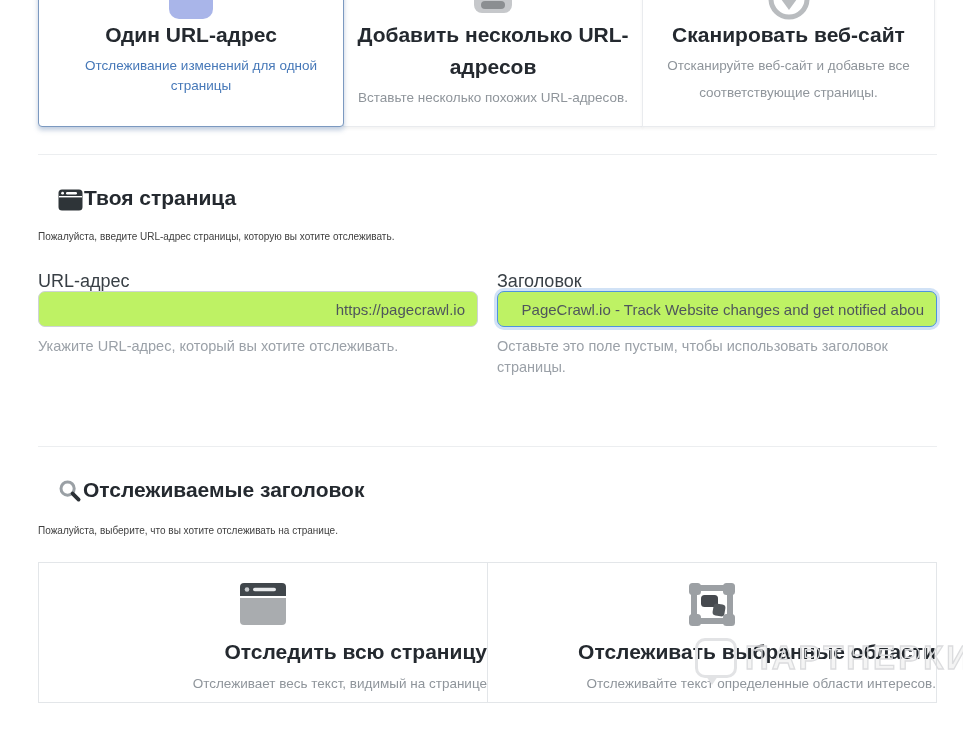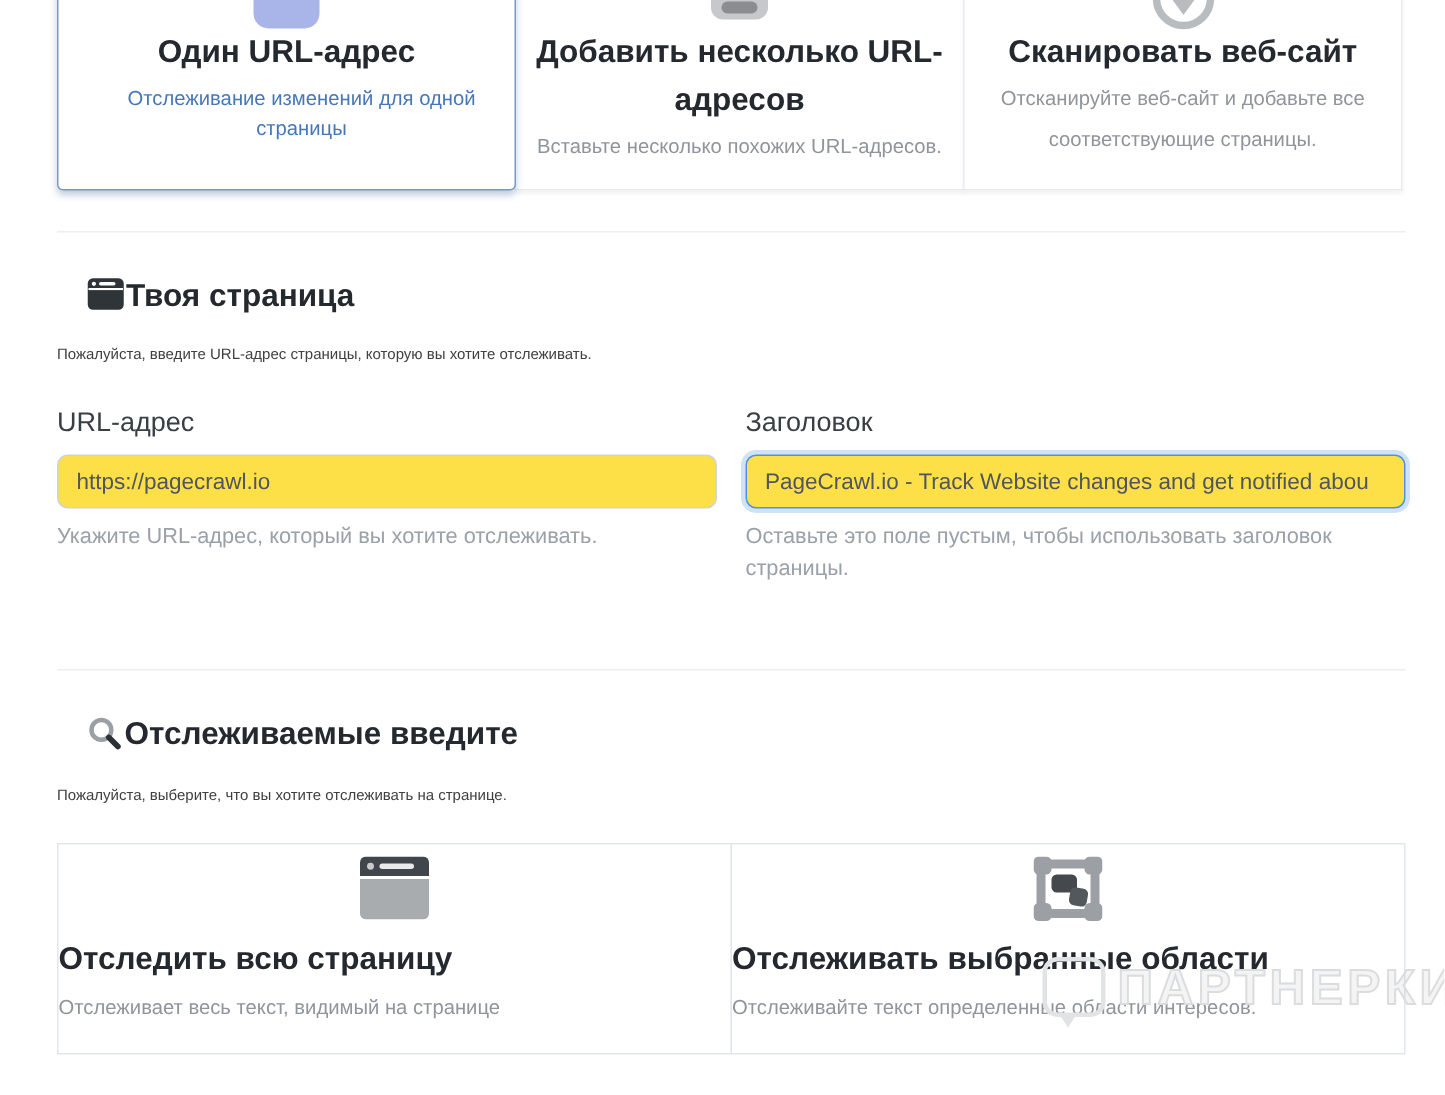--- a/index.html
+++ b/index.html
@@ -33,47 +33,47 @@
   .plan-sub { font-size:13.5px; line-height:20px; margin-top:5px; color:#8f959b; padding:0 14px; }
   .plan-sub.blue { color:#4678b8;padding-left:34px; }
   .plan-sub .gapline { margin-bottom:7px; }
 
   
   .divider { position:absolute; left:38px; width:899px; height:1px; background:#eceef0; }
   .divider.d1 { top:154px; }
   .divider.d2 { top:446px; }
 
   
-  .sec-head { position:absolute; left:38px; display:flex; align-items:flex-start; gap:1px;padding-left:20px; }
+  .sec-head { position:absolute; left:38px; display:flex; align-items:flex-end; gap:1px;padding-left:20px; }
   .sec-head.h1 { top:185px; }
   .sec-head.h2 { top:477px; }
   .sec-head .txt { font-size:21px; font-weight:700; color:#24292f; line-height:26px; }
   .sec-intro { position:absolute; left:38px; font-size:10px; color:#404040; }
   .sec-intro.i1 { top:231px; }
   .sec-intro.i2 { top:525px; }
 
   
   .fields { position:absolute; left:38px; top:271px; width:899px; display:flex; gap:19px; }
   .field-col { width:440px; }
   .field-label { font-size:18px; line-height:20px; color:#383f45; }
   .text-input {
-    display:block; width:100%; height:36px; margin-top:12px; padding:0 12px;
+    display:block; width:100%; height:36px; padding:0 12px;
     font-family:"Liberation Sans", sans-serif; font-size:15px; color:#4f565c;
-    border:1px solid #ced3d8; border-radius:7px; background:#fde047; outline:none;
+    border:1px solid #ced3d8; border-radius:7px; background:#bef264; outline:none;text-align:right;
   }
   .text-input.focused {
     border:1.5px solid #4e93e0; box-shadow:0 0 0 3px rgba(88,151,224,0.28);
   }
   .field-help { margin-top:9px; font-size:14.5px; line-height:21px; color:#9ba1a8; max-width:422px; }
 
   
   .options-row { position:absolute; left:38px; top:562px; width:899px; display:flex; }
   .option-card {
-    background:#fff; border:1px solid #e3e6e9; height:141px; text-align:left;
-    padding-top:8px; cursor:pointer;
+    background:#fff; border:1px solid #e3e6e9; height:141px; text-align:right;
+    padding-top:20px; cursor:pointer;
   }
   .option-card.o1 { width:450px; }
   .option-card.o2 { width:450px; margin-left:-1px; }
   .option-icon { height:44px; margin-bottom:10px; display:flex; justify-content:center; align-items:flex-start; }
   .option-title { font-size:21px; line-height:30px; font-weight:700; color:#24292f; }
   .option-sub { font-size:13.5px; line-height:18px; margin-top:8px; color:#8f959b; }
 
   
   .watermark { position:absolute; left:695px; top:638px; display:flex; align-items:center;
     gap:8px; pointer-events:none; z-index:5; }
@@ -148,21 +148,21 @@
     </div>
   </div>
 
   <div class="divider d2"></div>
 
   <div class="sec-head h2">
     <svg width="24" height="24" viewBox="0 0 24 24">
       <circle cx="9.6" cy="9.6" r="6.6" fill="none" stroke="#9aa0a5" stroke-width="3"></circle>
       <line x1="14.6" y1="14.6" x2="20.6" y2="20.6" stroke="#2b3035" stroke-width="3.8" stroke-linecap="round"></line>
     </svg>
-    <span class="txt">Отслеживаемые введите</span>
+    <span class="txt">Отслеживаемые заголовок</span>
   </div>
   <div class="sec-intro i2">Пожалуйста, выберите, что вы хотите отслеживать на странице.</div>
 
   <div class="options-row">
     <div class="option-card o1">
       <div class="option-icon">
         <svg width="48" height="42" viewBox="0 0 48 42">
           <path d="M5 0 h38 a4 4 0 0 1 4 4 v9 h-46 v-9 a4 4 0 0 1 4 -4 Z" fill="#40464b"></path>
           <path d="M1 15 h46 v23 a4 4 0 0 1 -4 4 h-38 a4 4 0 0 1 -4 -4 Z" fill="#a9acaf"></path>
           <circle cx="8" cy="6.5" r="2.3" fill="#c8cbce"></circle>

